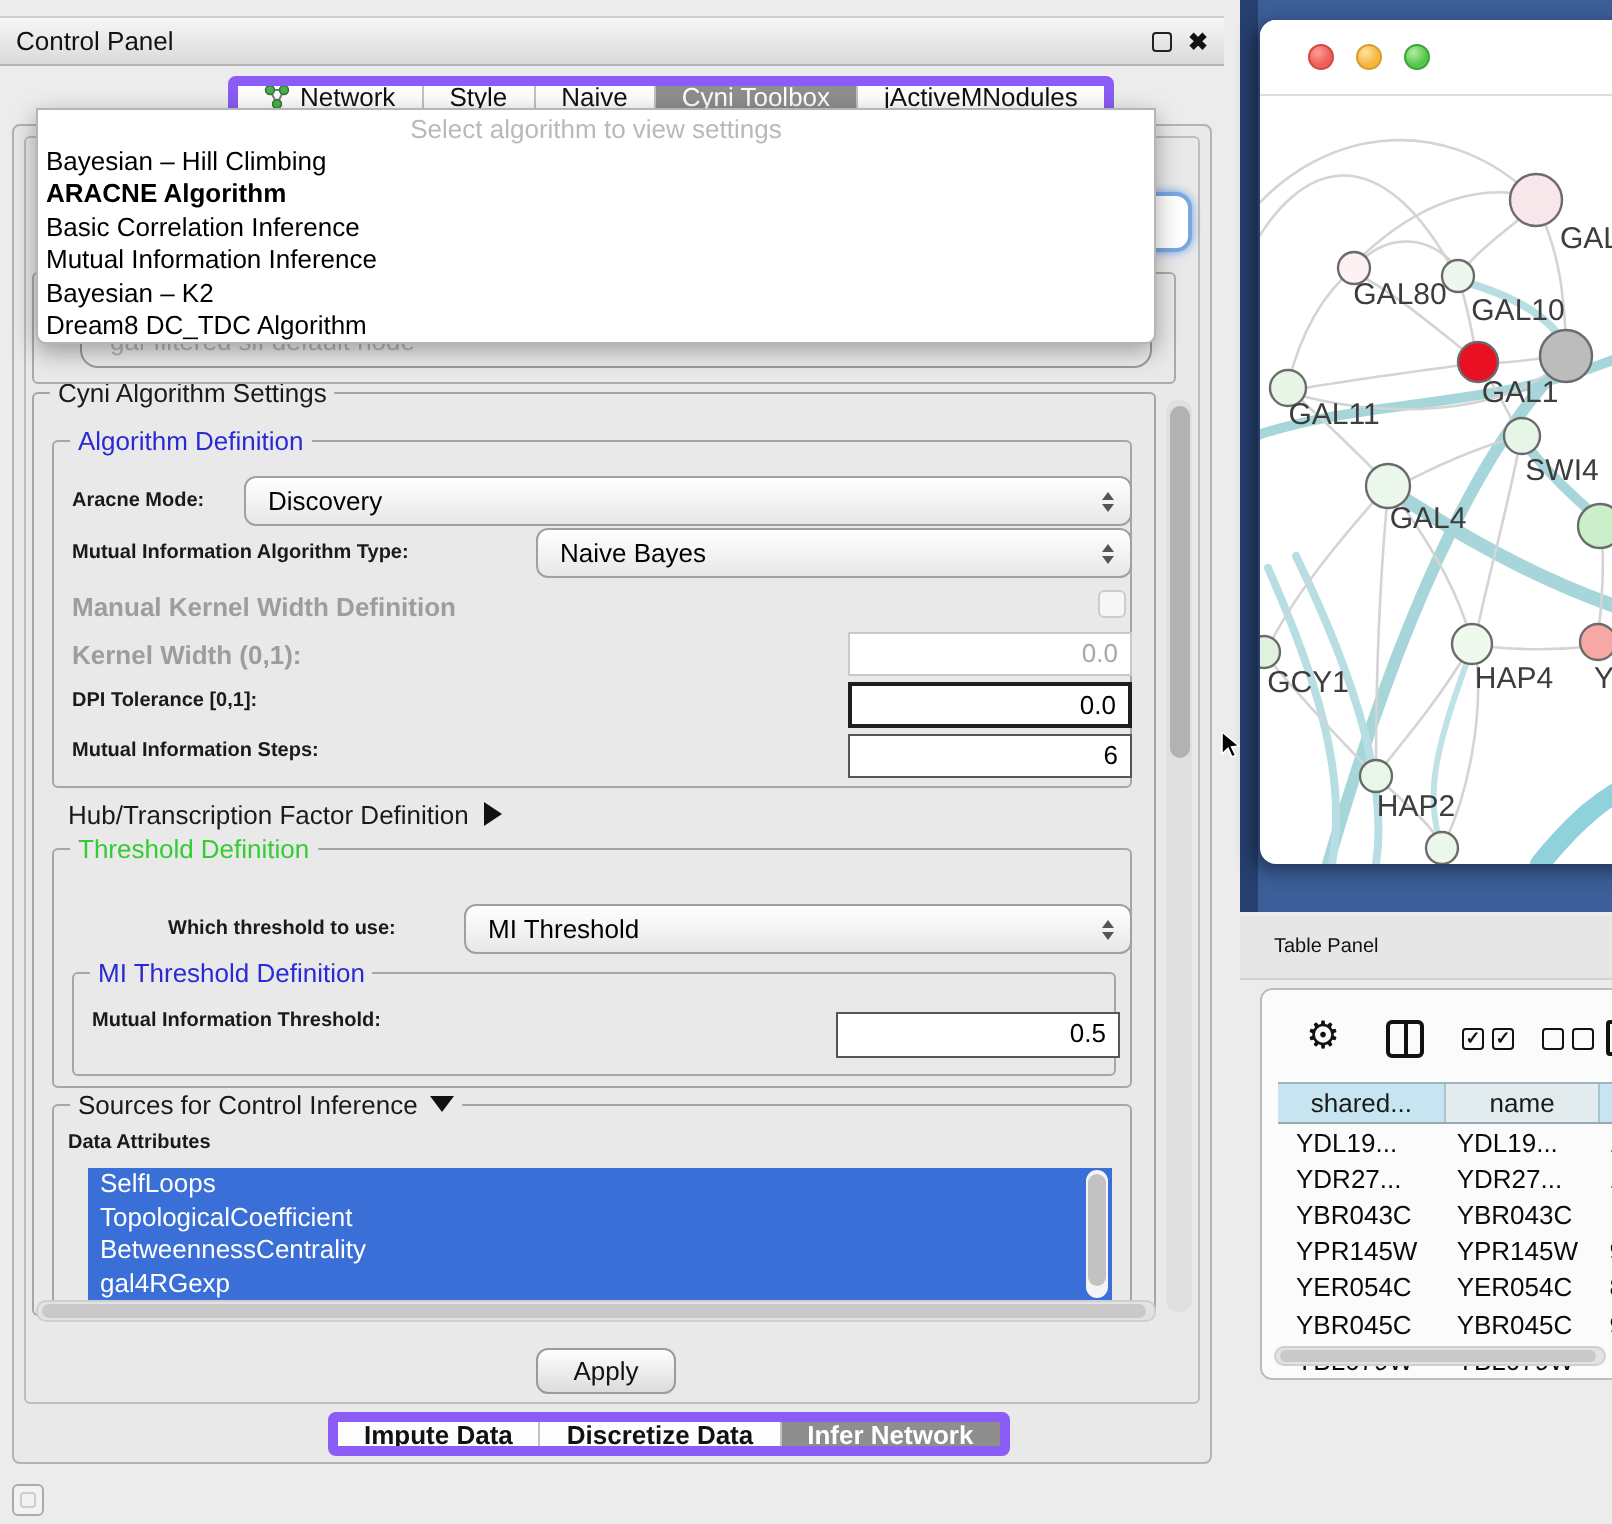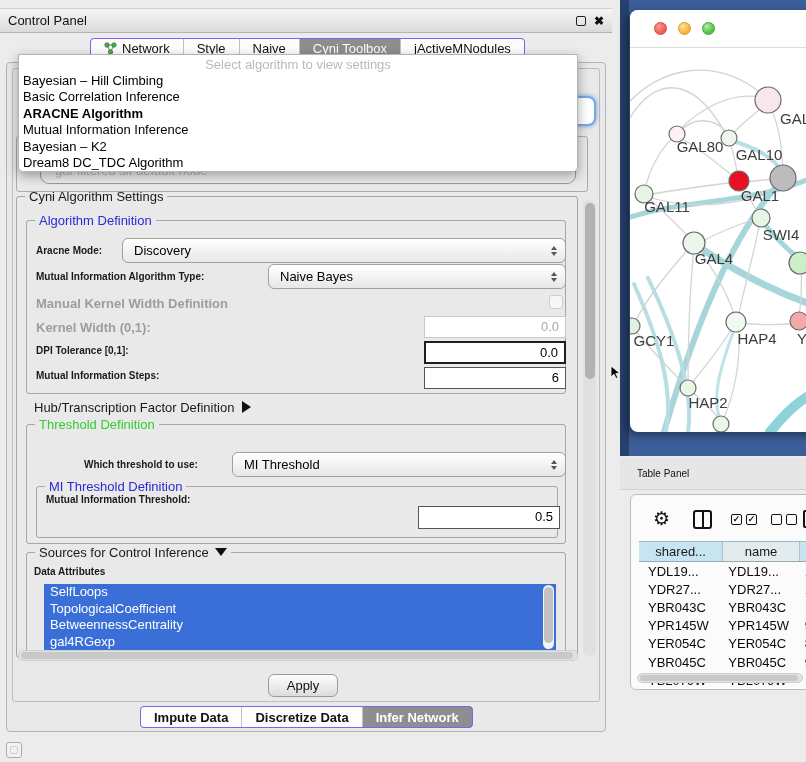--- a/index.html
+++ b/index.html
@@ -10,21 +10,21 @@
   
   .cp-titlebar { left:0; top:8px; width:612px; height:25px;
     background:linear-gradient(#f6f6f6,#dadada); border-top:1px solid #cfcfcf; border-bottom:1px solid #b3b3b3;
     display:flex; align-items:center; padding:0 8px; }
   .cp-title { font-size:13px; color:#111; }
   .cp-winbtns { margin-left:auto; display:flex; gap:8px; align-items:center; }
   .cp-float { width:10px; height:10px; border:1.5px solid #222; border-radius:2px; }
   .cp-close { font-size:12px; font-weight:bold; color:#111; line-height:10px; }
 
   
-  .seg { display:flex; border:1px solid #8b5cf6; border-radius:4px; background:#701a75; height:21px; overflow:hidden; }
+  .seg { display:flex; border:5px solid #8b5cf6; border-radius:4px; background:#701a75; height:21px; overflow:hidden;margin-left:24px; }
   .seg-item { display:flex; align-items:center; gap:5px; padding:0 13px; font-size:13px; color:#111; border-right:1px solid #c2c2c2; background:#fdfdfd; }
   .seg-item:last-child { border-right:none; }
   .seg-item.sel { background:#8e8e8e; color:#fff; }
   .bot-tabs .seg-item { font-weight:bold; }
 
   
   .card-outer { left:6px; top:62px; width:600px; height:670px; background:#e9e9e9; border:1px solid #b3b3b3; border-radius:4px; }
   .panel-inner { left:12px; top:68px; width:588px; height:634px; background:#e9e9e9; border:1px solid #bdbdbd; border-radius:3px; }
 
   
@@ -161,22 +161,22 @@
 <div class="abs combo-focus-frag"></div>
 <div class="abs group-frag"></div>
 <div class="abs combo-gal">
   <span>gal-filtered sif default node</span>
 </div>
 
 <div class="abs popup">
   <div class="popup-header">Select algorithm to view settings</div>
   <div>
       <div class="dd-item">Bayesian – Hill Climbing</div>
+      <div class="dd-item bold">ARACNE Algorithm</div>
       <div class="dd-item">Basic Correlation Inference</div>
-      <div class="dd-item bold">ARACNE Algorithm</div>
       <div class="dd-item">Mutual Information Inference</div>
       <div class="dd-item">Bayesian – K2</div>
       <div class="dd-item">Dream8 DC_TDC Algorithm</div>
     </div>
 </div>
 
 <div class="fs" style="left:16px; top:196px; width:562px; height:462px;">
   <span class="legend">Cyni Algorithm Settings</span>
 </div>
 
@@ -223,21 +223,21 @@
 <div class="combo" style="left:232px; top:452px; width:334px; height:25px;">
   <span>MI Threshold</span>
   <span class="spin">
       <i class="up"></i>
       <i class="dn"></i>
     </span>
 </div>
 <div class="fs" style="left:36px; top:486px; width:522px; height:52px;">
   <span class="legend lg-blue">MI Threshold Definition</span>
 </div>
-<span class="abs blab" style="left:46px; top:494px;">Mutual Information Threshold:</span>
+<span class="abs blab" style="left:46px; top:505px;">Mutual Information Threshold:</span>
 <span class="tin tin-nrm" style="left:418px; top:506px; width:142px; height:23px;">0.5</span>
 
 <div class="fs" style="left:26px; top:552px; width:540px; height:106px;">
   <span class="legend">
     <span>Sources for Control Inference</span><span class="tri-down"></span>
   </span>
 </div>
 <span class="abs blab" style="left:34px; top:566px;">Data Attributes</span>
 <div class="attr-list" style="left:44px; top:584px; width:512px; height:66px;">
     <div class="attr-item">SelfLoops</div>

